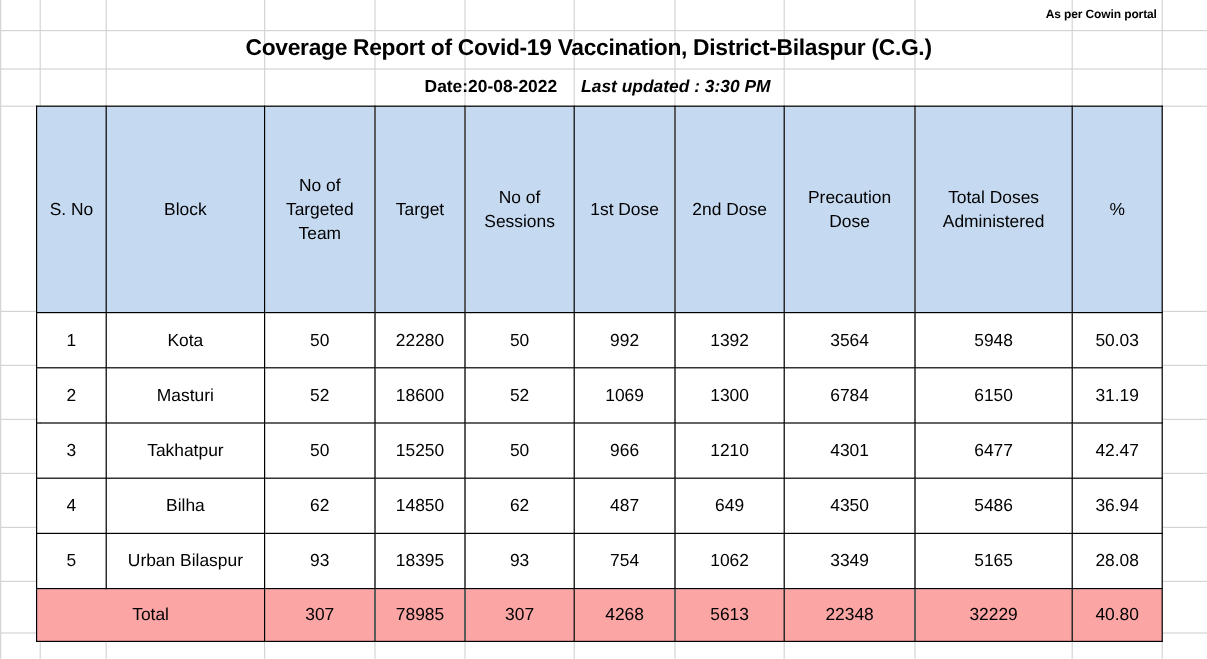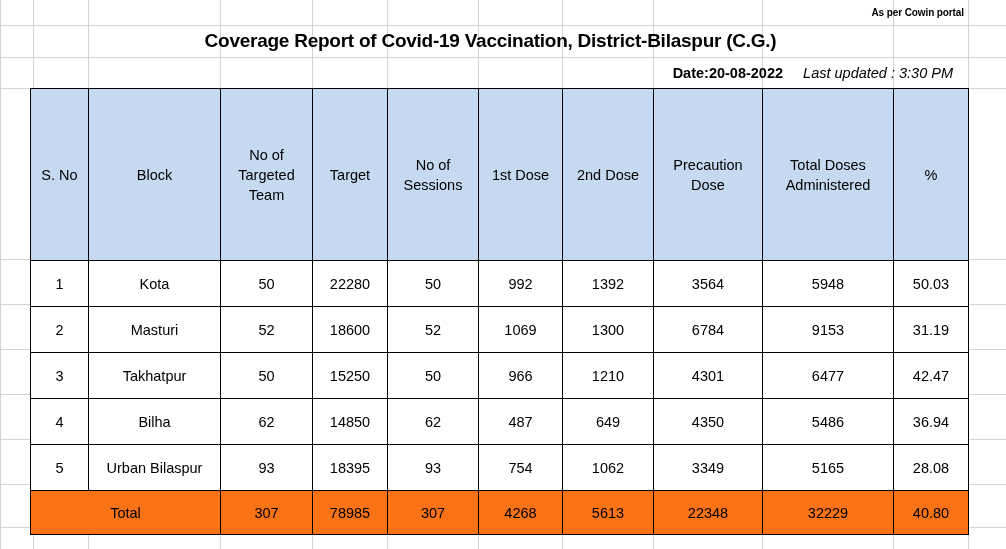--- a/index.html
+++ b/index.html
@@ -64,40 +64,40 @@
     font-size: 19px;
     font-weight: bold;
     letter-spacing: -0.25px;
     white-space: nowrap;
   }
 
   
   #date-row {
     position: absolute;
     top: 57px;
-    left: 23px;
+    left: 33px;
     width: 937px;
     height: 31px;
     display: flex;
     align-items: center;
-    justify-content: flex-end;
+    justify-content: center;
   }
   #date-label {
     font-size: 14.5px;
     font-weight: bold;
     white-space: nowrap;
   }
   #date-value {
     font-size: 14.5px;
     font-weight: bold;
     white-space: nowrap;
   }
   #last-updated {
     font-size: 14.5px;
-    font-weight: normal;
+    font-weight: bold;
     font-style: italic;
     white-space: nowrap;
     margin-left: 20px;
     margin-right: 7px;
   }
 
   
   #report-table {
     position: absolute;
     top: 88px;
@@ -129,21 +129,21 @@
     background: #ffffff;
   }
   td.cell-block {
     text-align: left;
     padding-left: 7px;
   }
   td.cell-strong { font-weight: bold; }
 
   tbody tr.total-row td {
     height: 43px;
-    background: #f97316;
+    background: #fca5a5;
     font-weight: bold;
     font-size: 16px;
   }
   td.total-label { font-size: 16.5px; }
 </style>
 </head>
 <body>
 
 <div id="sheet-grid">
   <div class="gl-v" style="left:0px;"></div>
@@ -226,21 +226,21 @@
     </tr>
     <tr class="data-row">
       <td>2</td>
       <td class="cell-block">Masturi</td>
       <td>52</td>
       <td>18600</td>
       <td>52</td>
       <td>1069</td>
       <td>1300</td>
       <td>6784</td>
-      <td class="cell-strong">9153</td>
+      <td class="cell-strong">6150</td>
       <td class="cell-strong">31.19</td>
     </tr>
     <tr class="data-row">
       <td>3</td>
       <td class="cell-block">Takhatpur</td>
       <td>50</td>
       <td>15250</td>
       <td>50</td>
       <td>966</td>
       <td>1210</td>

